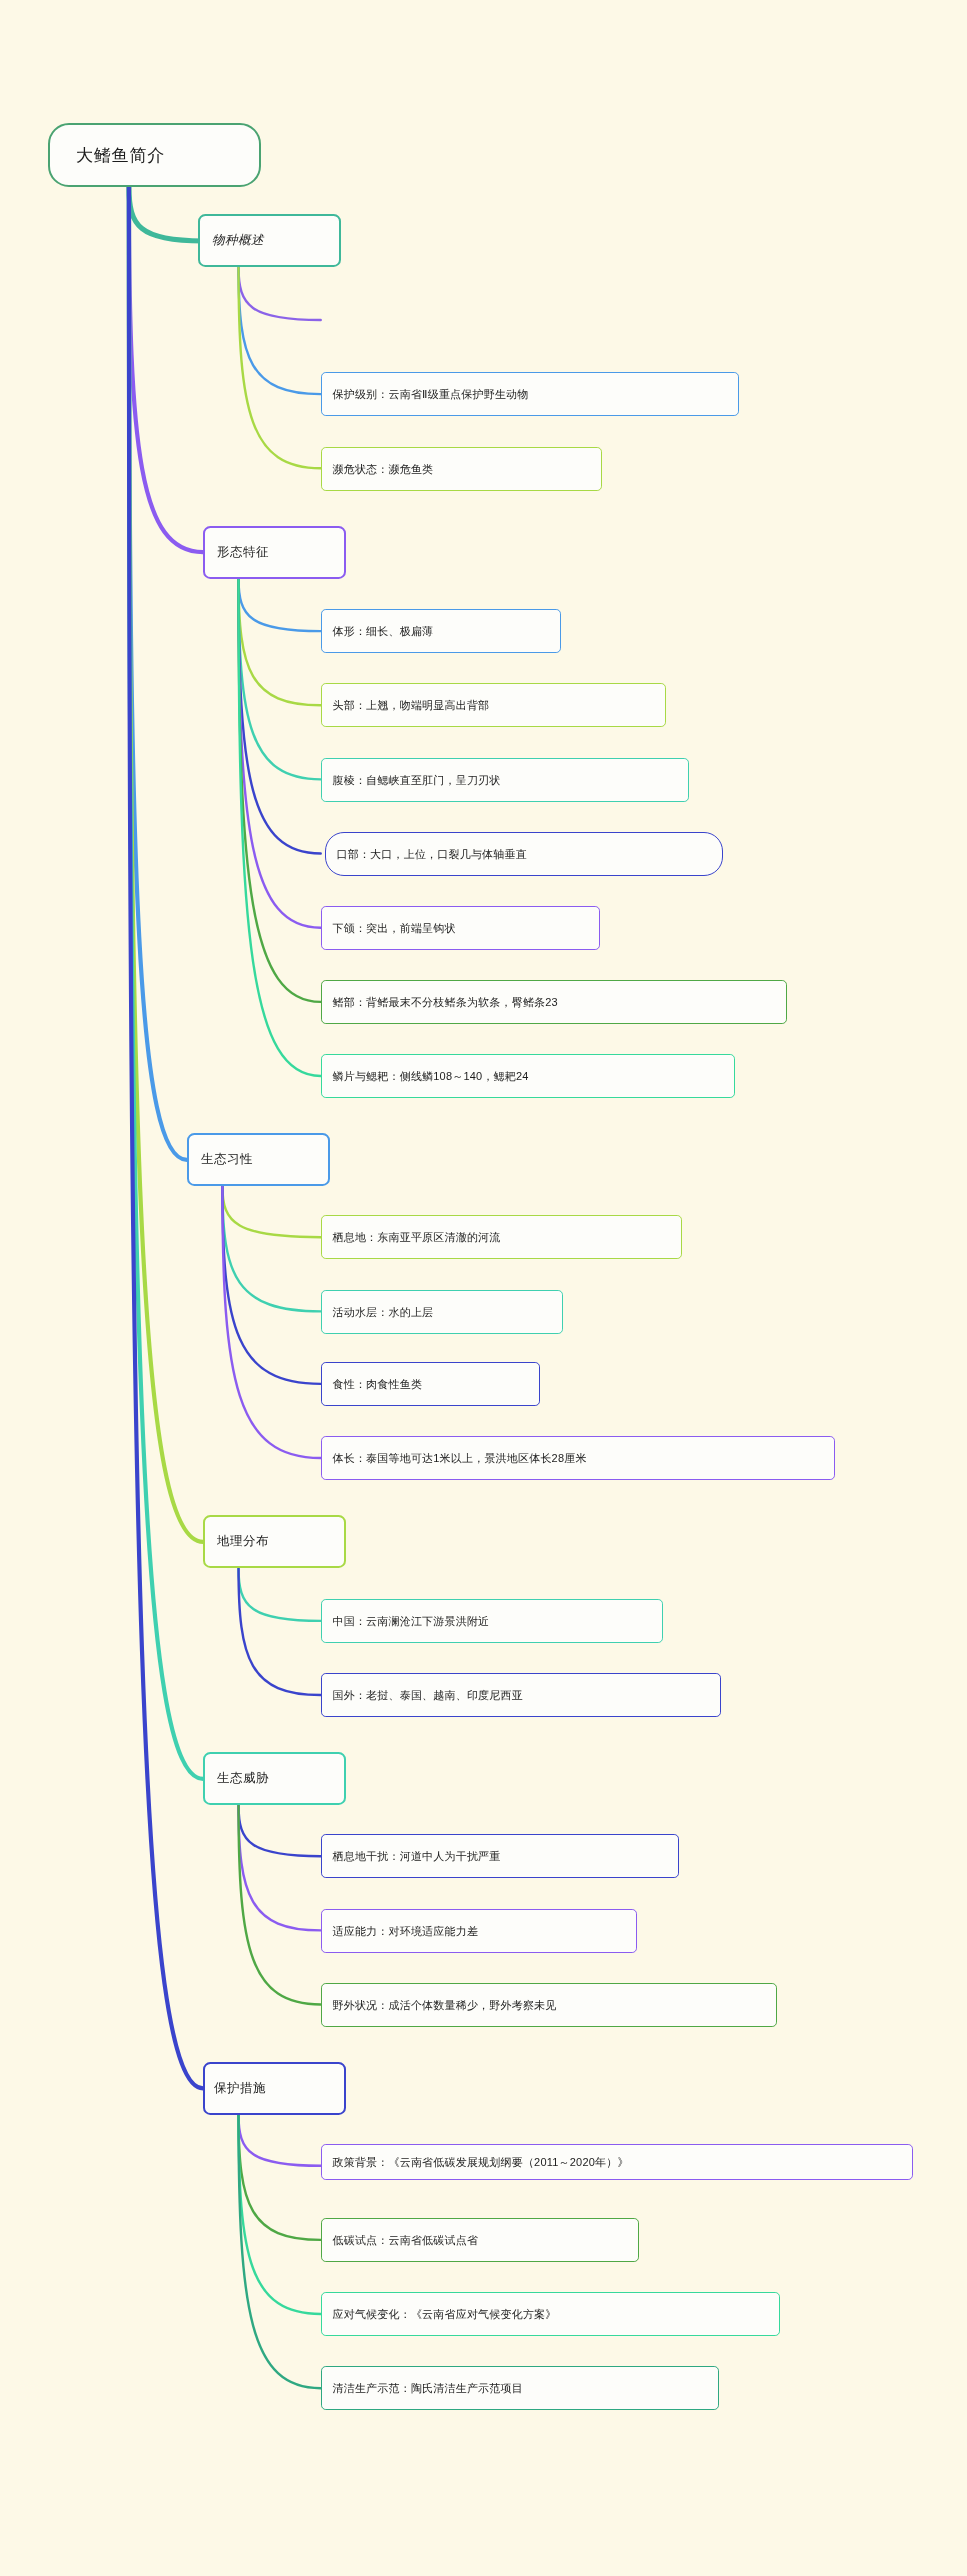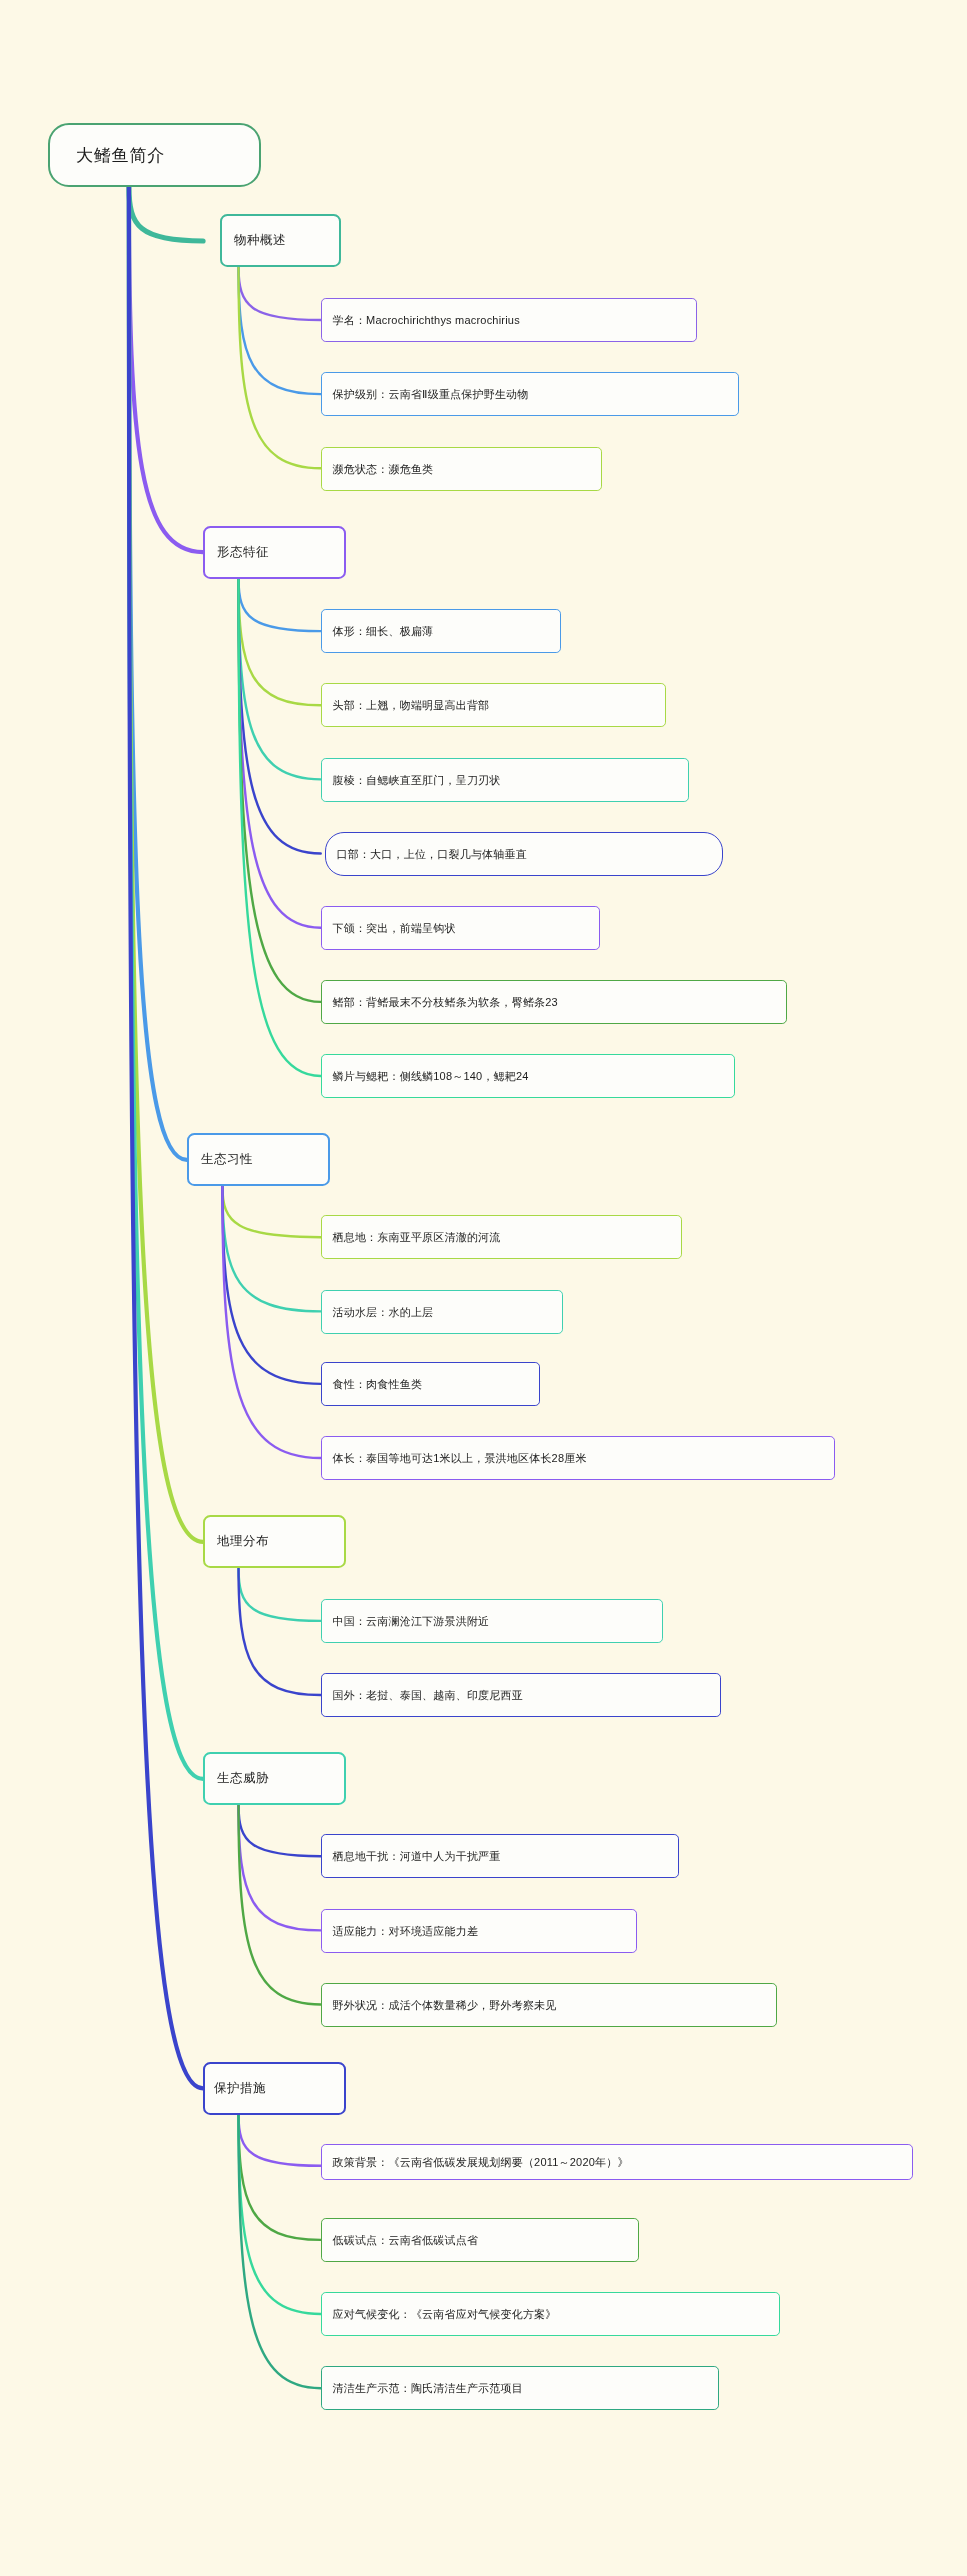--- a/index.html
+++ b/index.html
@@ -89,22 +89,21 @@
       <path d="M 296 2240 C 296 2285.36, 310.025 2303, 398 2303" fill="none" stroke="#3a44cc" stroke-width="3" stroke-linecap="round"></path>
       <path d="M 296 2240 C 296 2351.6, 310.025 2395, 398 2395" fill="none" stroke="#8b5cf0" stroke-width="3" stroke-linecap="round"></path>
       <path d="M 296 2240 C 296 2417.84, 310.025 2487, 398 2487" fill="none" stroke="#4fa845" stroke-width="3" stroke-linecap="round"></path>
       <path d="M 160 232 C 160 1930.48, 172.65 2591, 252 2591" fill="none" stroke="#3a44cc" stroke-width="5.2" stroke-linecap="round"></path>
       <path d="M 296 2624 C 296 2669.36, 310.025 2687, 398 2687" fill="none" stroke="#8b5cf0" stroke-width="3" stroke-linecap="round"></path>
       <path d="M 296 2624 C 296 2735.6, 310.025 2779, 398 2779" fill="none" stroke="#4fa845" stroke-width="3" stroke-linecap="round"></path>
       <path d="M 296 2624 C 296 2801.84, 310.025 2871, 398 2871" fill="none" stroke="#36d99c" stroke-width="3" stroke-linecap="round"></path>
       <path d="M 296 2624 C 296 2868.08, 310.025 2963, 398 2963" fill="none" stroke="#2fa882" stroke-width="3" stroke-linecap="round"></path>
     </svg>
 <div class="node root" style="left: 48px; top: 123px; width: 213px; height: 64px; border-color: rgb(74, 163, 114);">大鳍鱼简介</div>
-    <div class="node branch" style="left: 220px; top: 214px; width: 121px; height: 53px; border-color: rgb(63, 184, 154);">物种概述</div>
-    <div class="node leaf" style="left: 321px; top: 298px; width: 376px; height: 44px; border-color: rgb(139, 99, 232);">学名：Macrochirichthys macrochirius</div>
+    <div class="node branch" style="left: 198px; top: 214px; width: 143px; height: 53px; border-color: rgb(63, 184, 154); font-style: italic;">物种概述</div>
     <div class="node leaf" style="left: 321px; top: 372px; width: 418px; height: 44px; border-color: rgb(74, 154, 232);">保护级别：云南省Ⅱ级重点保护野生动物</div>
     <div class="node leaf" style="left: 321px; top: 447px; width: 281px; height: 44px; border-color: rgb(168, 217, 69);">濒危状态：濒危鱼类</div>
     <div class="node branch" style="left: 203px; top: 526px; width: 143px; height: 53px; border-color: rgb(139, 92, 240);">形态特征</div>
     <div class="node leaf" style="left: 321px; top: 609px; width: 240px; height: 44px; border-color: rgb(74, 154, 232);">体形：细长、极扁薄</div>
     <div class="node leaf" style="left: 321px; top: 683px; width: 345px; height: 44px; border-color: rgb(168, 217, 69);">头部：上翘，吻端明显高出背部</div>
     <div class="node leaf" style="left: 321px; top: 758px; width: 368px; height: 44px; border-color: rgb(63, 208, 176);">腹棱：自鳃峡直至肛门，呈刀刃状</div>
     <div class="node leaf" style="left: 325px; top: 832px; width: 398px; height: 44px; border-color: rgb(58, 68, 204); border-radius: 19px;">口部：大口，上位，口裂几与体轴垂直</div>
     <div class="node leaf" style="left: 321px; top: 906px; width: 279px; height: 44px; border-color: rgb(139, 92, 240);">下颌：突出，前端呈钩状</div>
     <div class="node leaf" style="left: 321px; top: 980px; width: 466px; height: 44px; border-color: rgb(79, 168, 69);">鳍部：背鳍最末不分枝鳍条为软条，臀鳍条23</div>
     <div class="node leaf" style="left: 321px; top: 1054px; width: 414px; height: 44px; border-color: rgb(54, 217, 156);">鳞片与鳃耙：侧线鳞108～140，鳃耙24</div>

